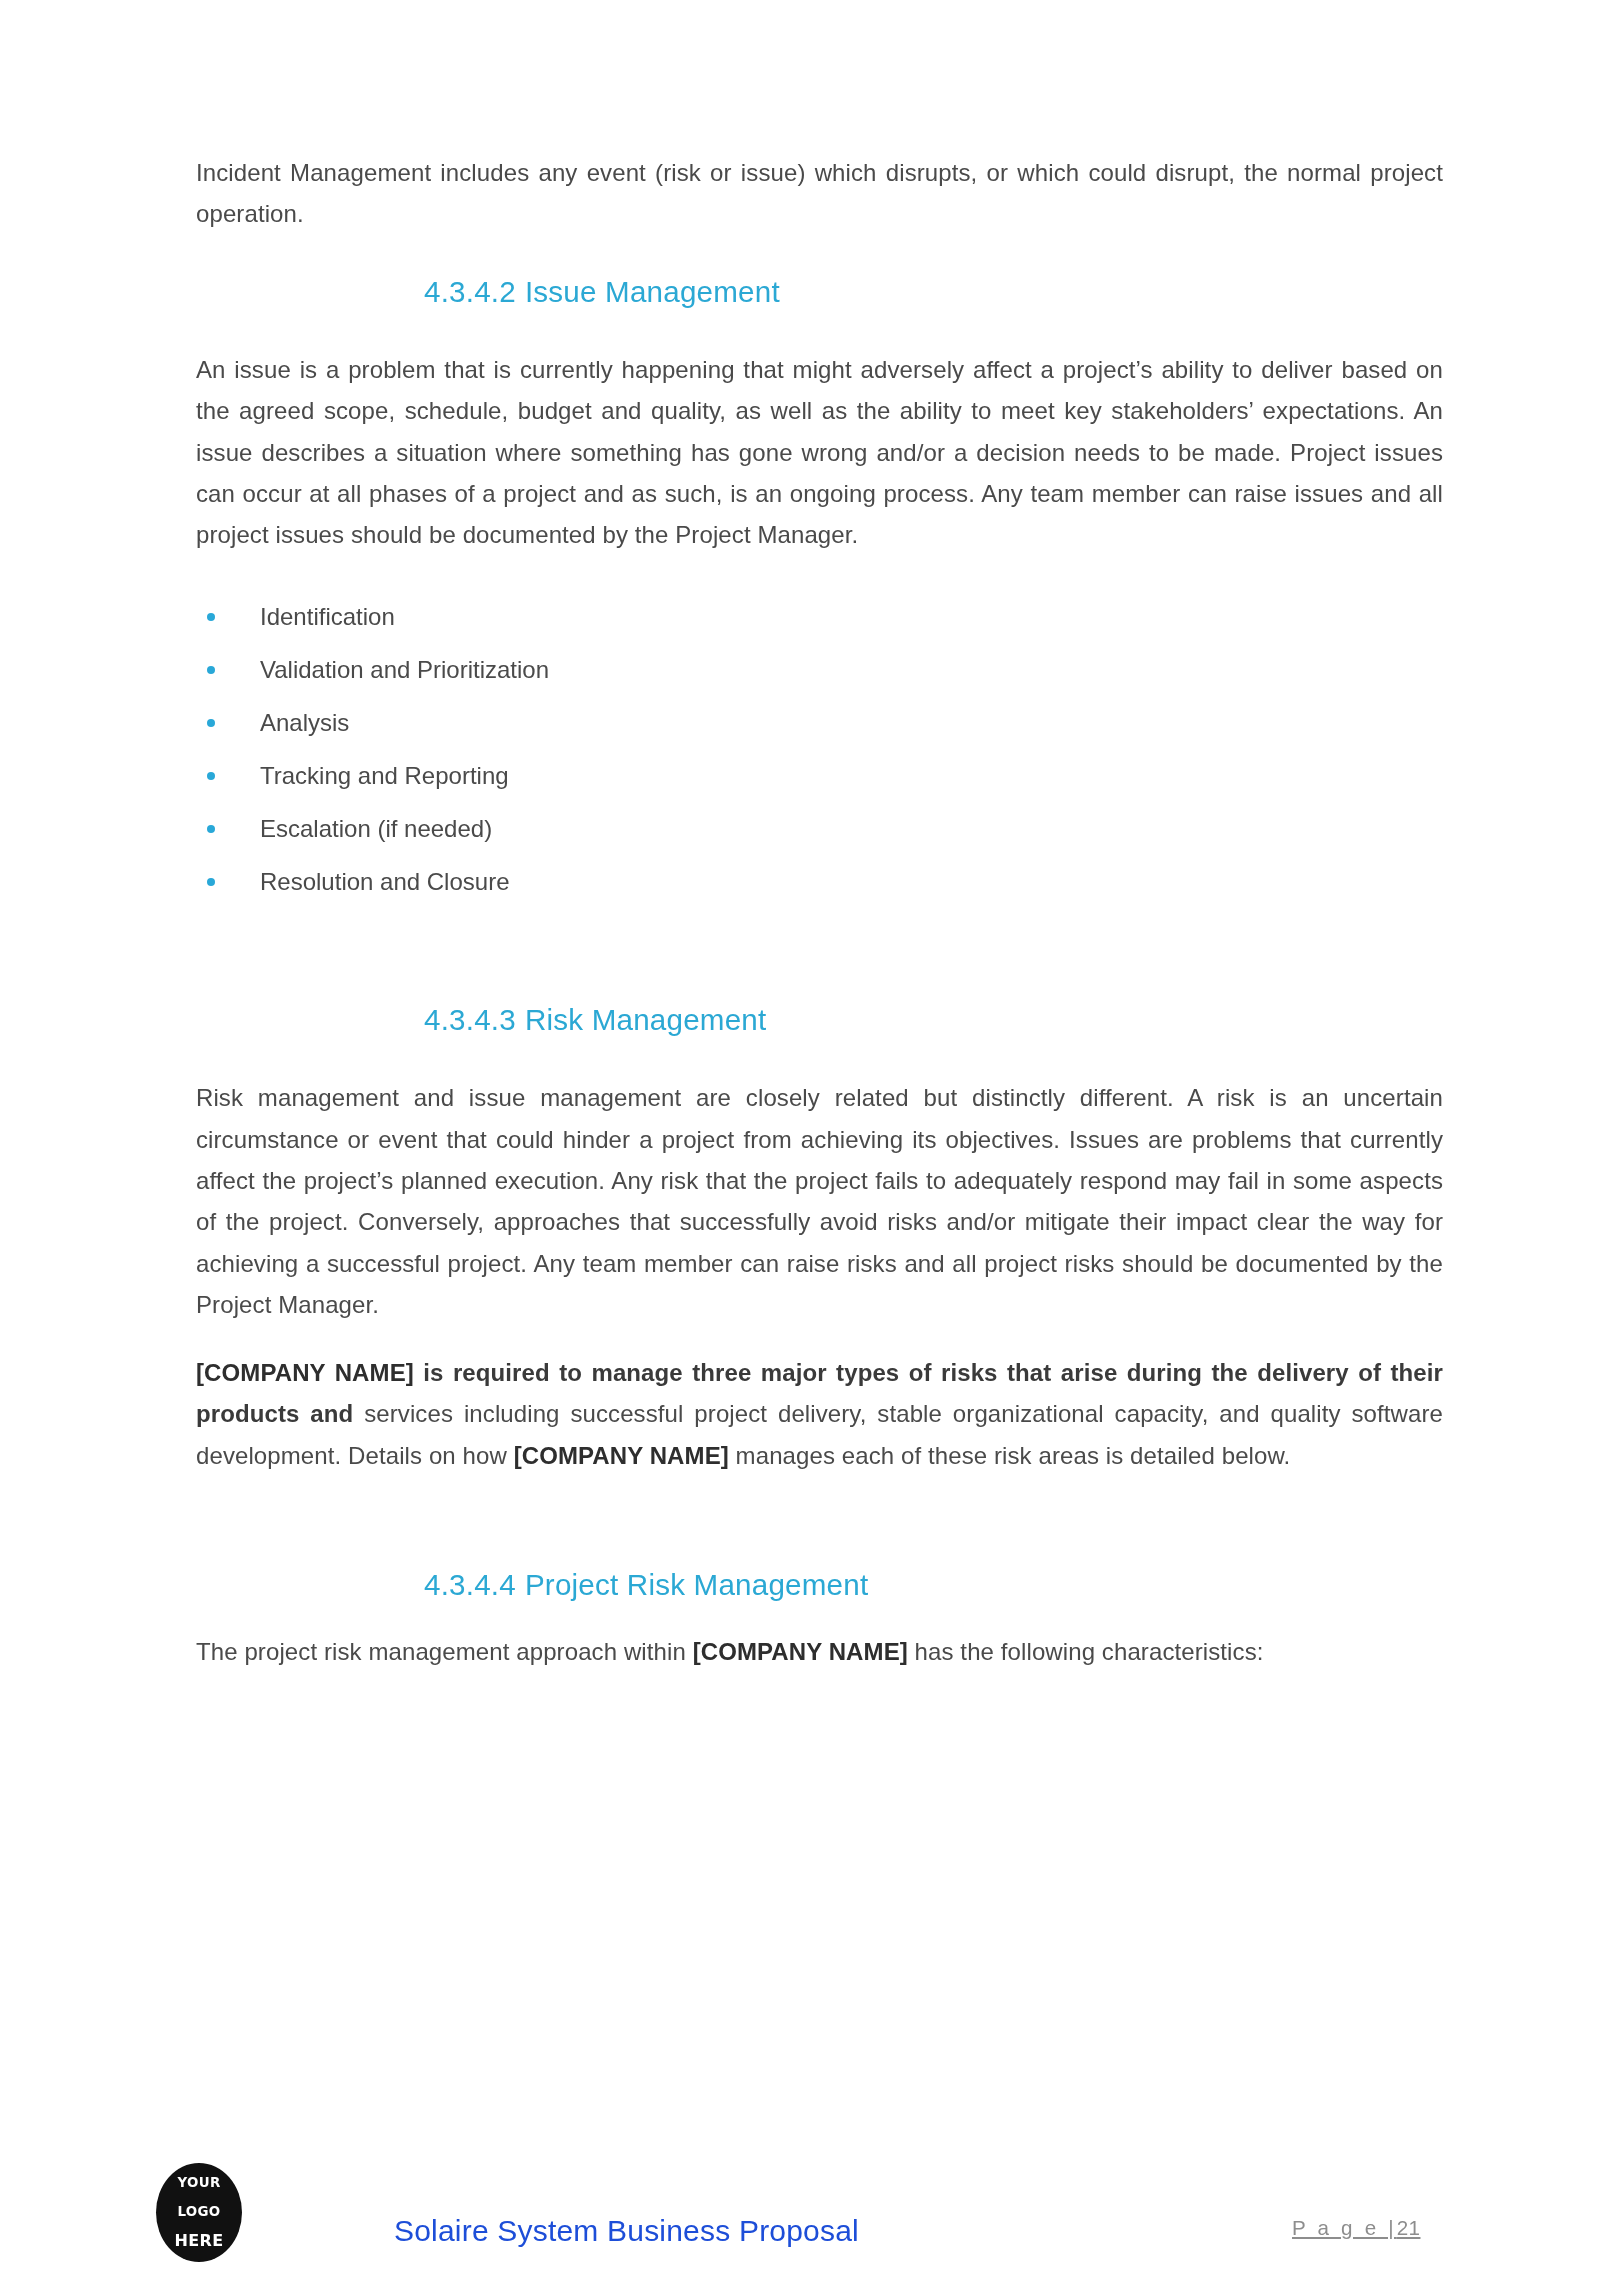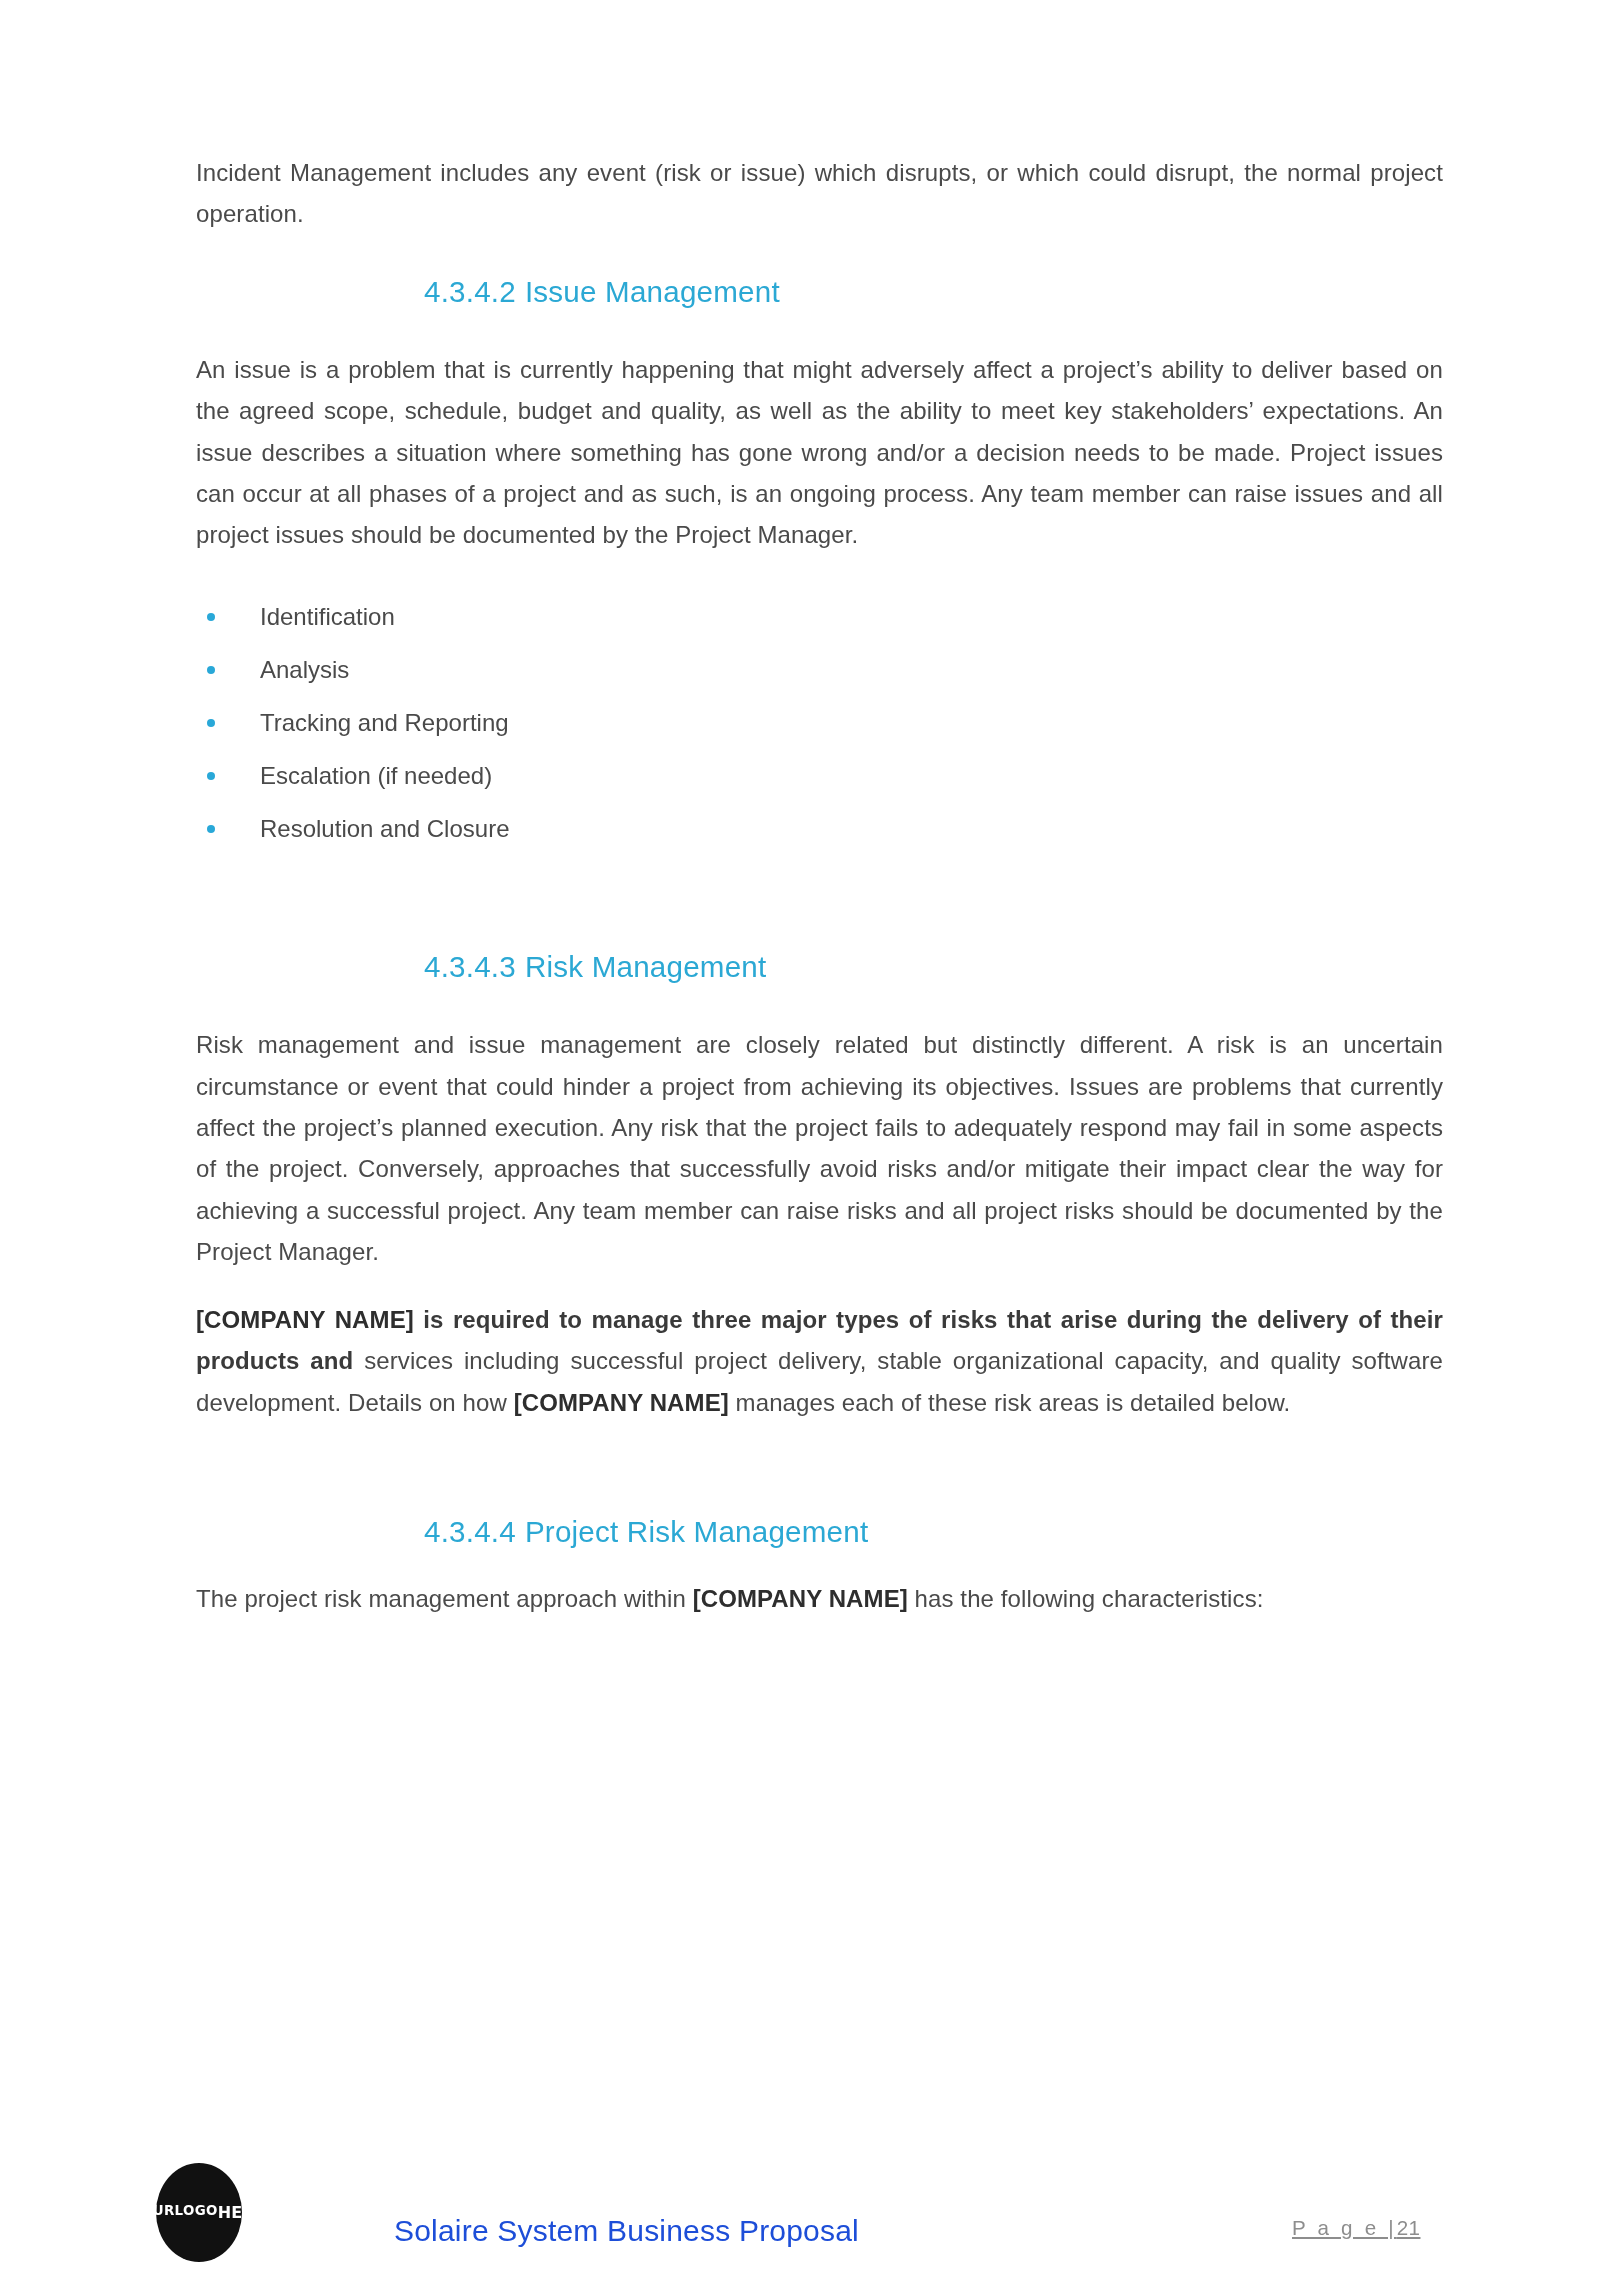--- a/index.html
+++ b/index.html
@@ -89,27 +89,28 @@
   .sp-3 { height: 27px; }
   .logo {
     position: absolute;
     left: 156px;
     top: 2163px;
     width: 86px;
     height: 99px;
     background: #111111;
     border-radius: 50%;
     display: flex;
-    flex-direction: row;
+    flex-direction: column;
     align-items: center;
     justify-content: center;
     color: #ffffff;
     font-family: "DejaVu Sans", "Liberation Sans", sans-serif;
     font-weight: bold;
     line-height: 1.0;
+    gap: 12px;
   }
   .logo .l1 { font-size: 13.4px; letter-spacing: 0.3px; margin-bottom: 2.7px;}
   .logo .l2 { font-size: 13.4px; letter-spacing: 0.3px; margin-bottom: 2.7px;}
   .logo .l3 { font-size: 16px; letter-spacing: 0.3px; }
 
   .footer-title {
     position: absolute;
     left: 394px;
     top: 2214px;
     font-size: 30px;
@@ -150,20 +151,21 @@
 
     <p class="para">An issue is a problem that is currently happening that might adversely affect a project’s ability to deliver based on the agreed scope, schedule, budget and quality, as well as the ability to meet key stakeholders’ expectations. An issue describes a situation where something has gone wrong and/or a decision needs to be made. Project issues can occur at all phases of a project and as such, is an ongoing process. Any team member can raise issues and all project issues should be documented by the Project Manager.</p>
 
     <div class="sp-3"></div>
 
 
     <div style="height:19.7px"></div>
 
     <ul class="bullets">
       <li><span class="dot"></span><span>Identification</span></li>
+      <li><span class="dot"></span><span>Validation and Prioritization</span></li>
       <li><span class="dot"></span><span>Analysis</span></li>
       <li><span class="dot"></span><span>Tracking and Reporting</span></li>
       <li><span class="dot"></span><span>Escalation (if needed)</span></li>
       <li><span class="dot"></span><span>Resolution and Closure</span></li>
     </ul>
 
     <div style="height:81px"></div>
 
     <h2 class="heading">
       <span class="num">4.3.4.3</span><span>Risk Management</span>

